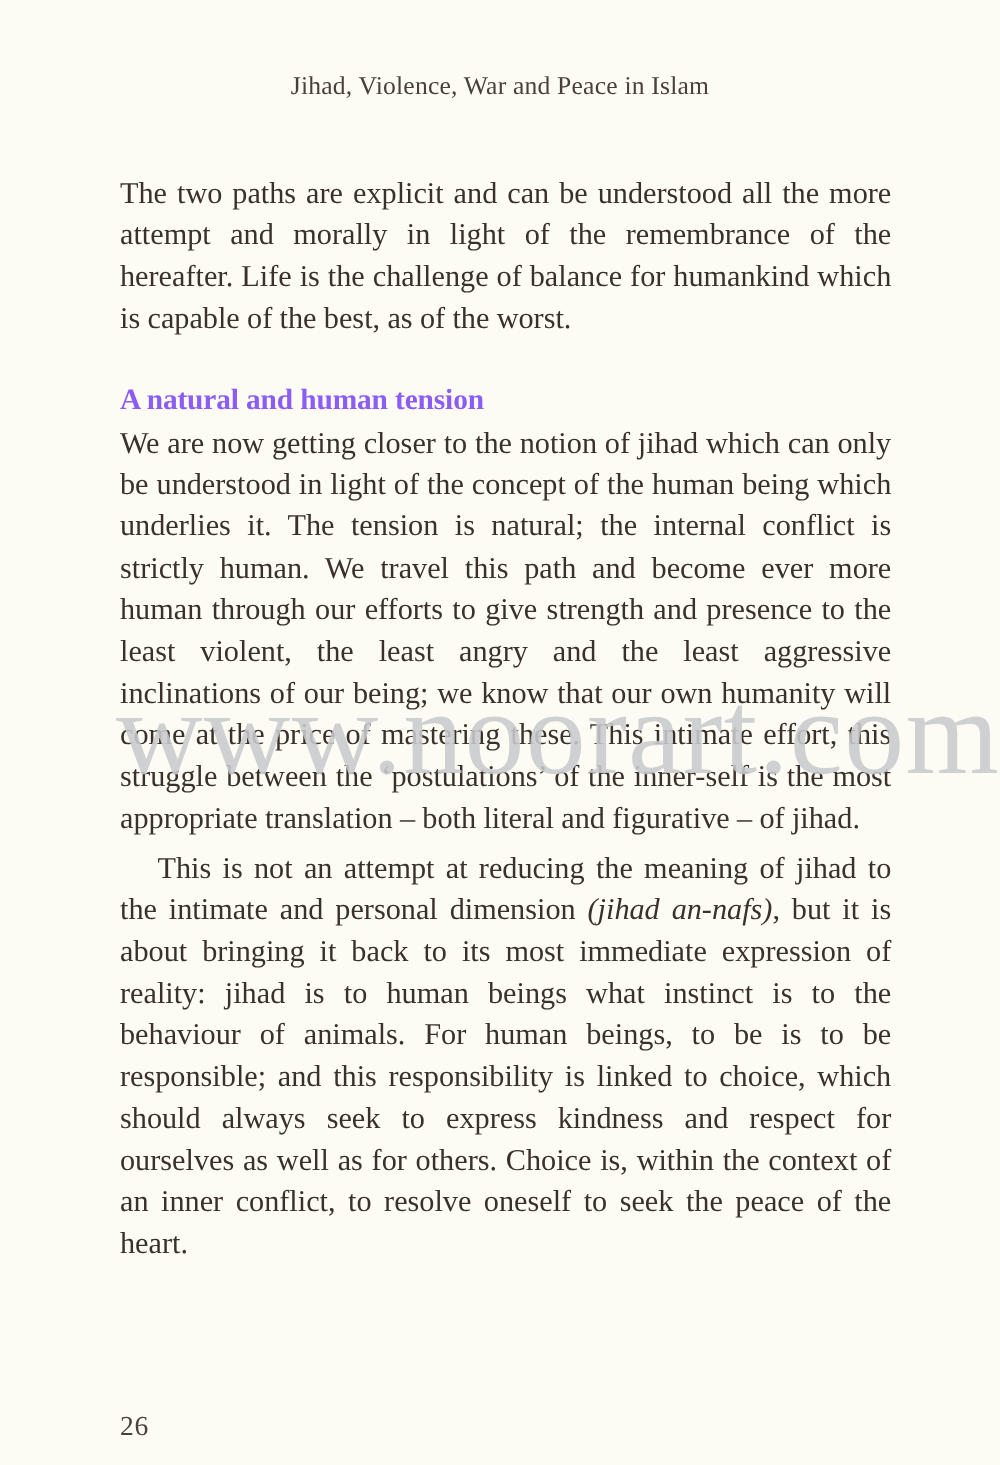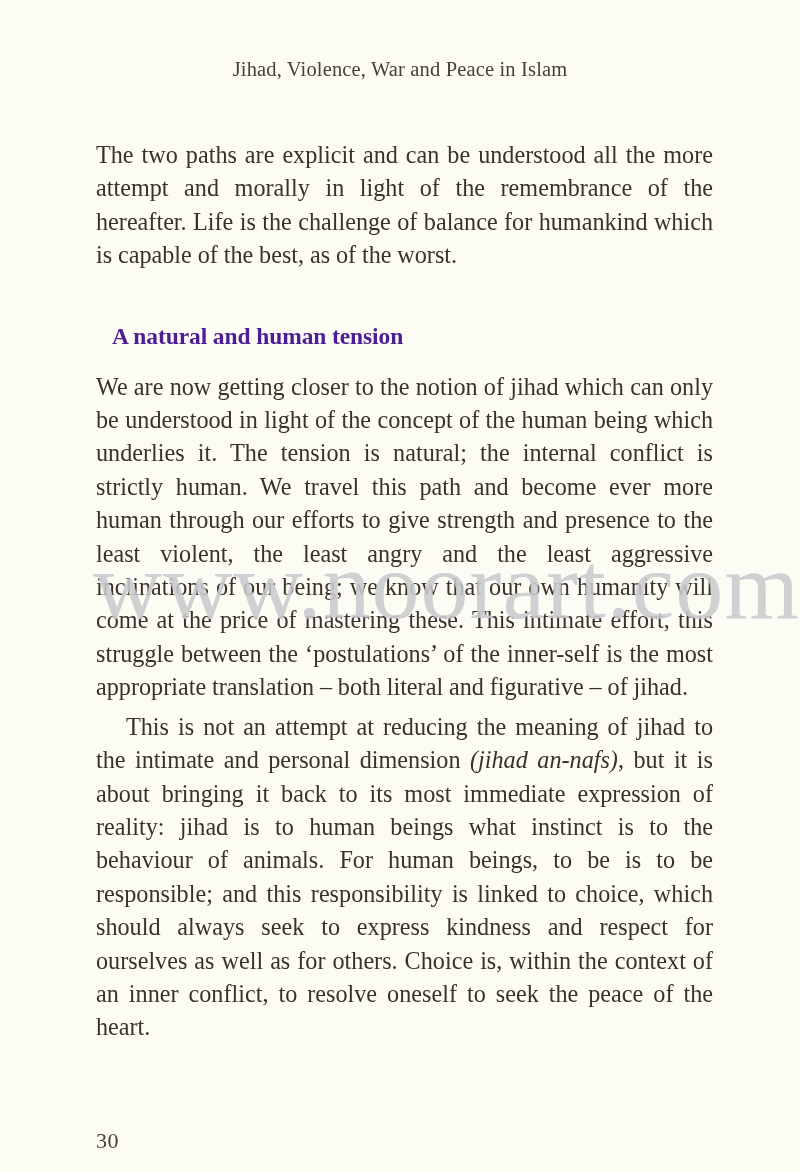--- a/index.html
+++ b/index.html
@@ -66,25 +66,25 @@
     margin-top: 6px;
   }
 
   .para-indent {
     text-indent: 30px;
   }
 
   .section-heading {
     font-size: 23.5px;
     font-weight: bold;
-    margin: 16px;
+    margin: 0;
     padding-top: 32px;
     padding-bottom: 1px;
     line-height: 33px;
-    color: #4c1d95;
+    color: #8b5cf6;
     letter-spacing: -0.1px;
   }
 
   em, .italic {
     font-style: italic;
   }
 
   
   .watermark {
     position: absolute;
@@ -128,15 +128,15 @@
     <h2 class="section-heading">A natural and human tension</h2>
 
     <p class="para last-line-natural">We are now getting closer to the notion of jihad which can only be understood in light of the concept of the human being which underlies it. The tension is natural; the internal conflict is strictly human. We travel this path and become ever more human through our efforts to give strength and presence to the least violent, the least angry and the least aggressive inclinations of our being; we know that our own humanity will come at the price of mastering these. This intimate effort, this struggle between the ‘postulations’ of the inner-self is the most appropriate translation – both literal and figurative – of jihad.</p>
 
     <p class="para para-indent last-line-natural"><span>This is not an attempt at reducing the meaning of jihad to the intimate and personal dimension </span><em class="italic">(jihad an-nafs)</em><span>, but it is about bringing it back to its most immediate expression of reality: jihad is to human beings what instinct is to the behaviour of animals. For human beings, to be is to be responsible; and this responsibility is linked to choice, which should always seek to express kindness and respect for ourselves as well as for others. Choice is, within the context of an inner conflict, to resolve oneself to seek the peace of the heart.</span></p>
 
   </div>
 
   <div class="watermark">www.noorart.com</div>
 
-  <div class="folio">30</div>
+  <div class="folio">26</div>
 
 </div>
 
 </body></html>

